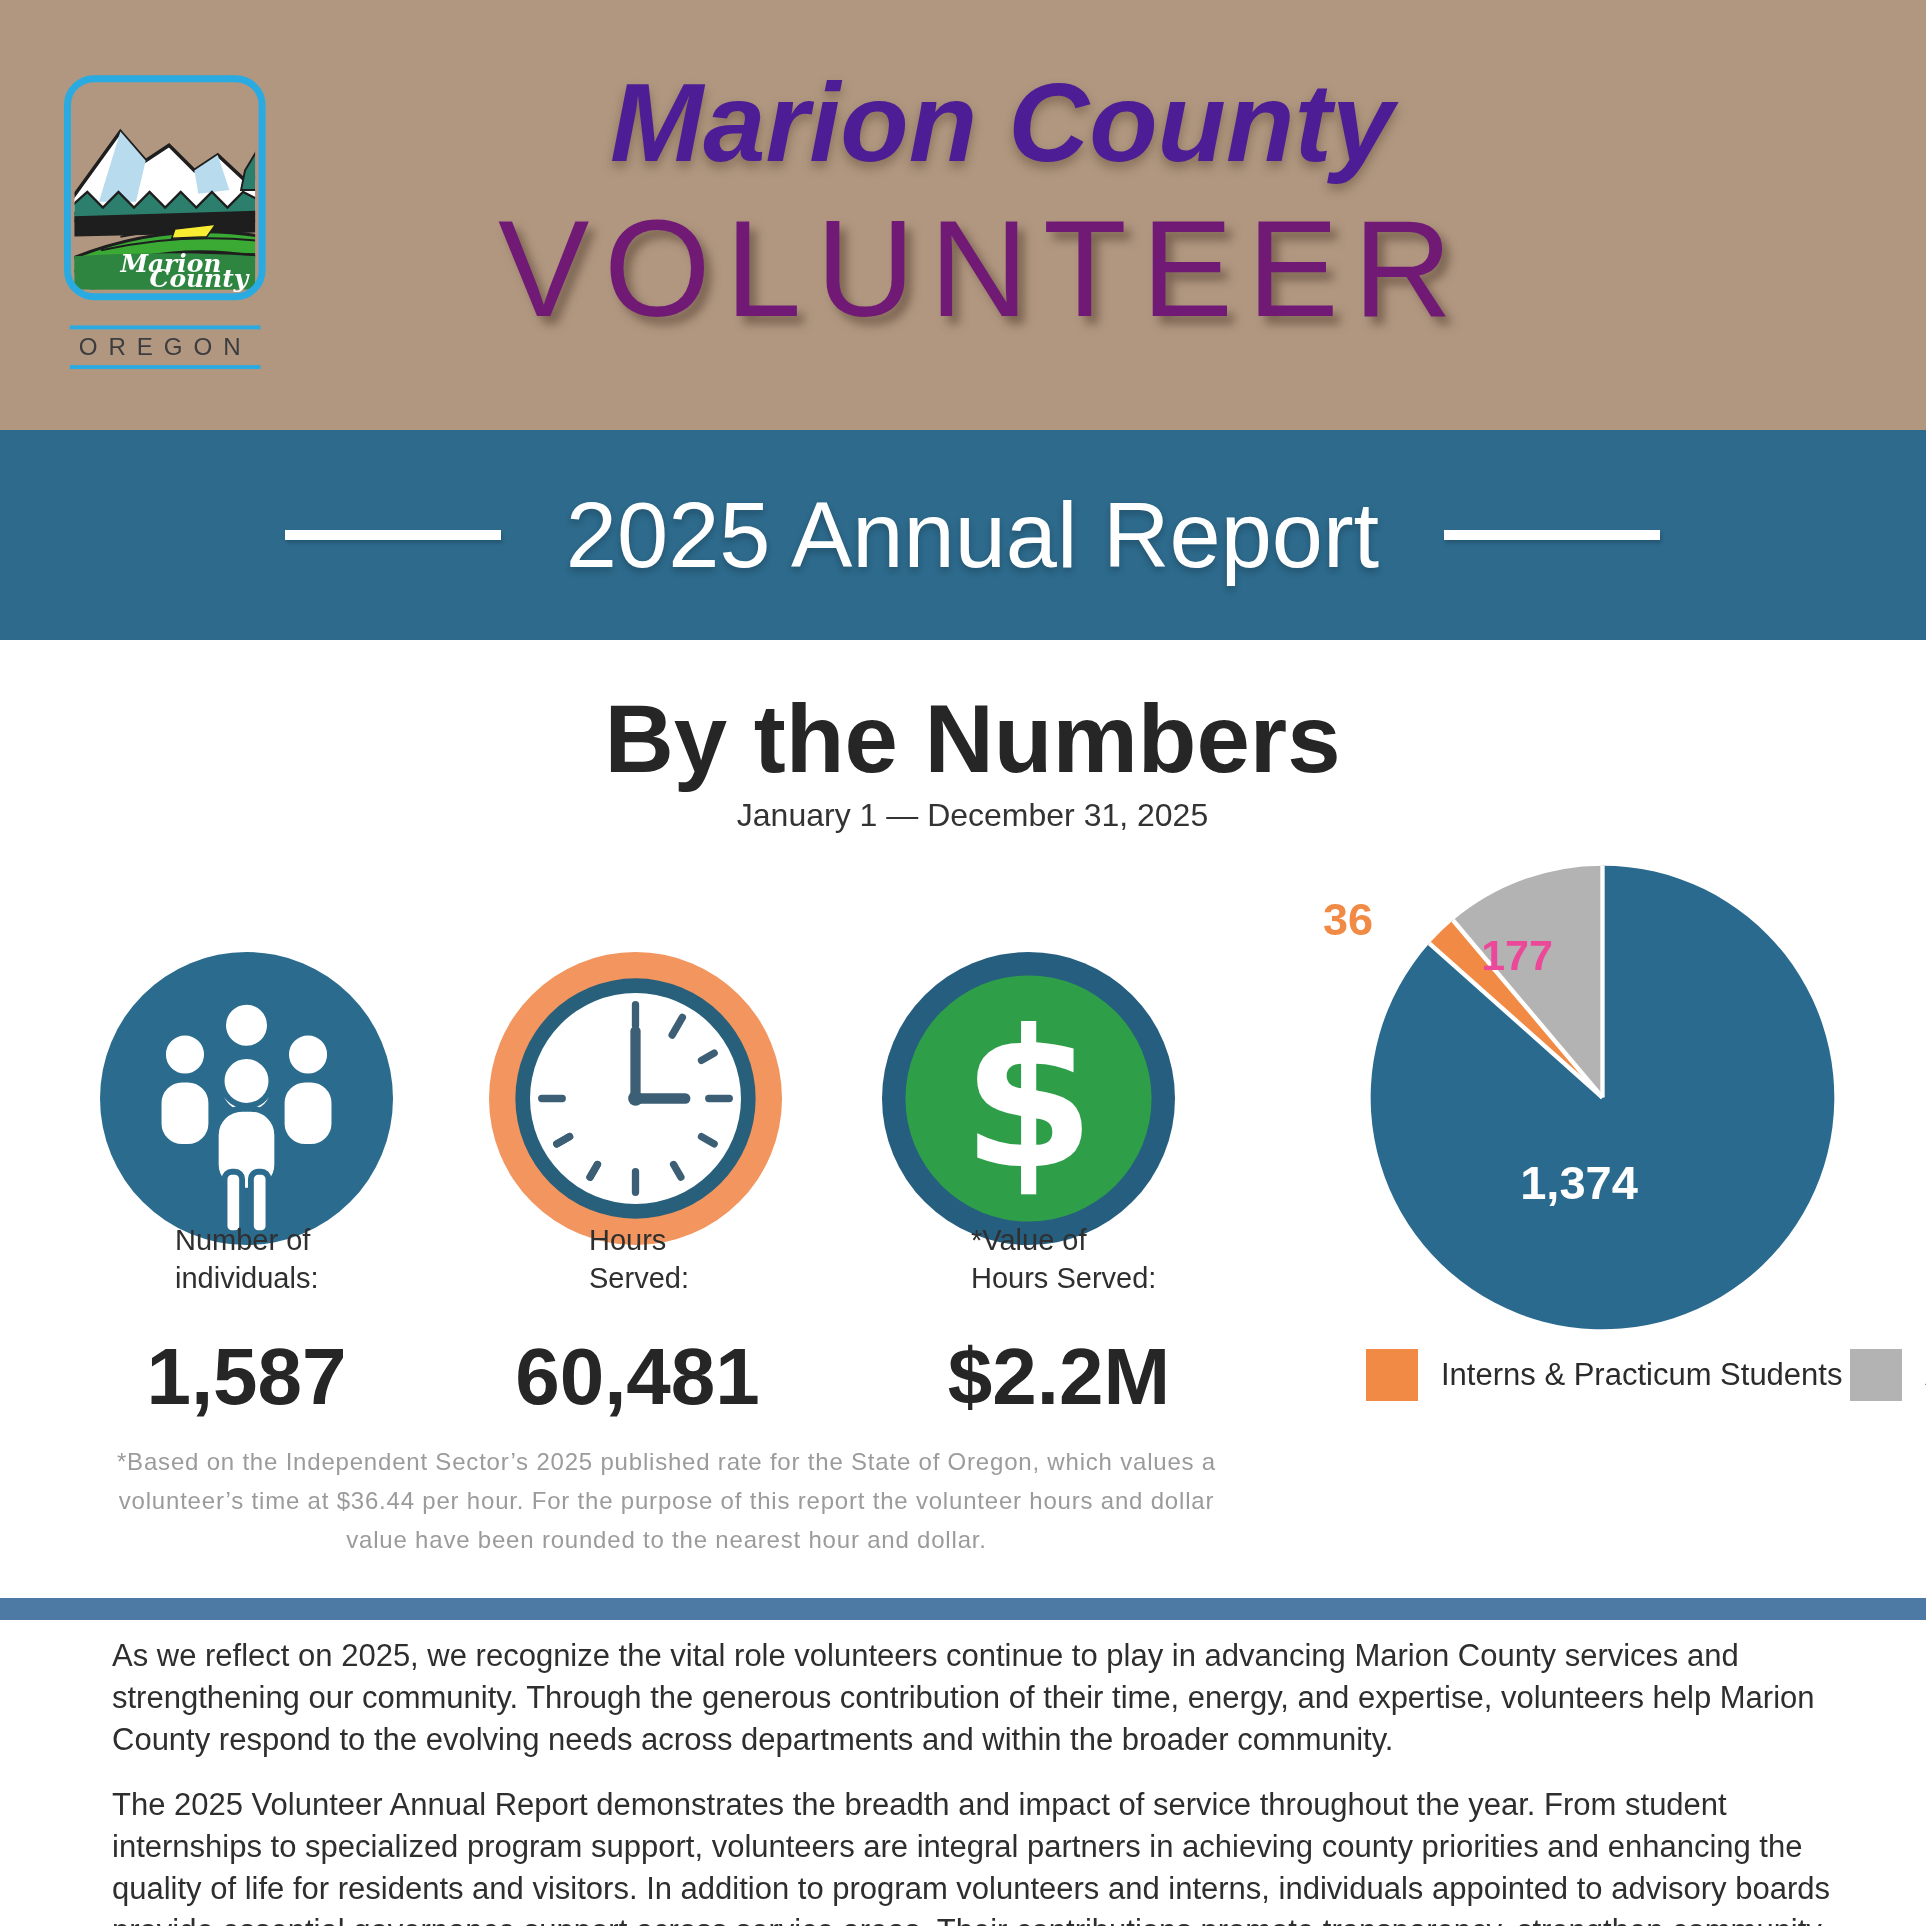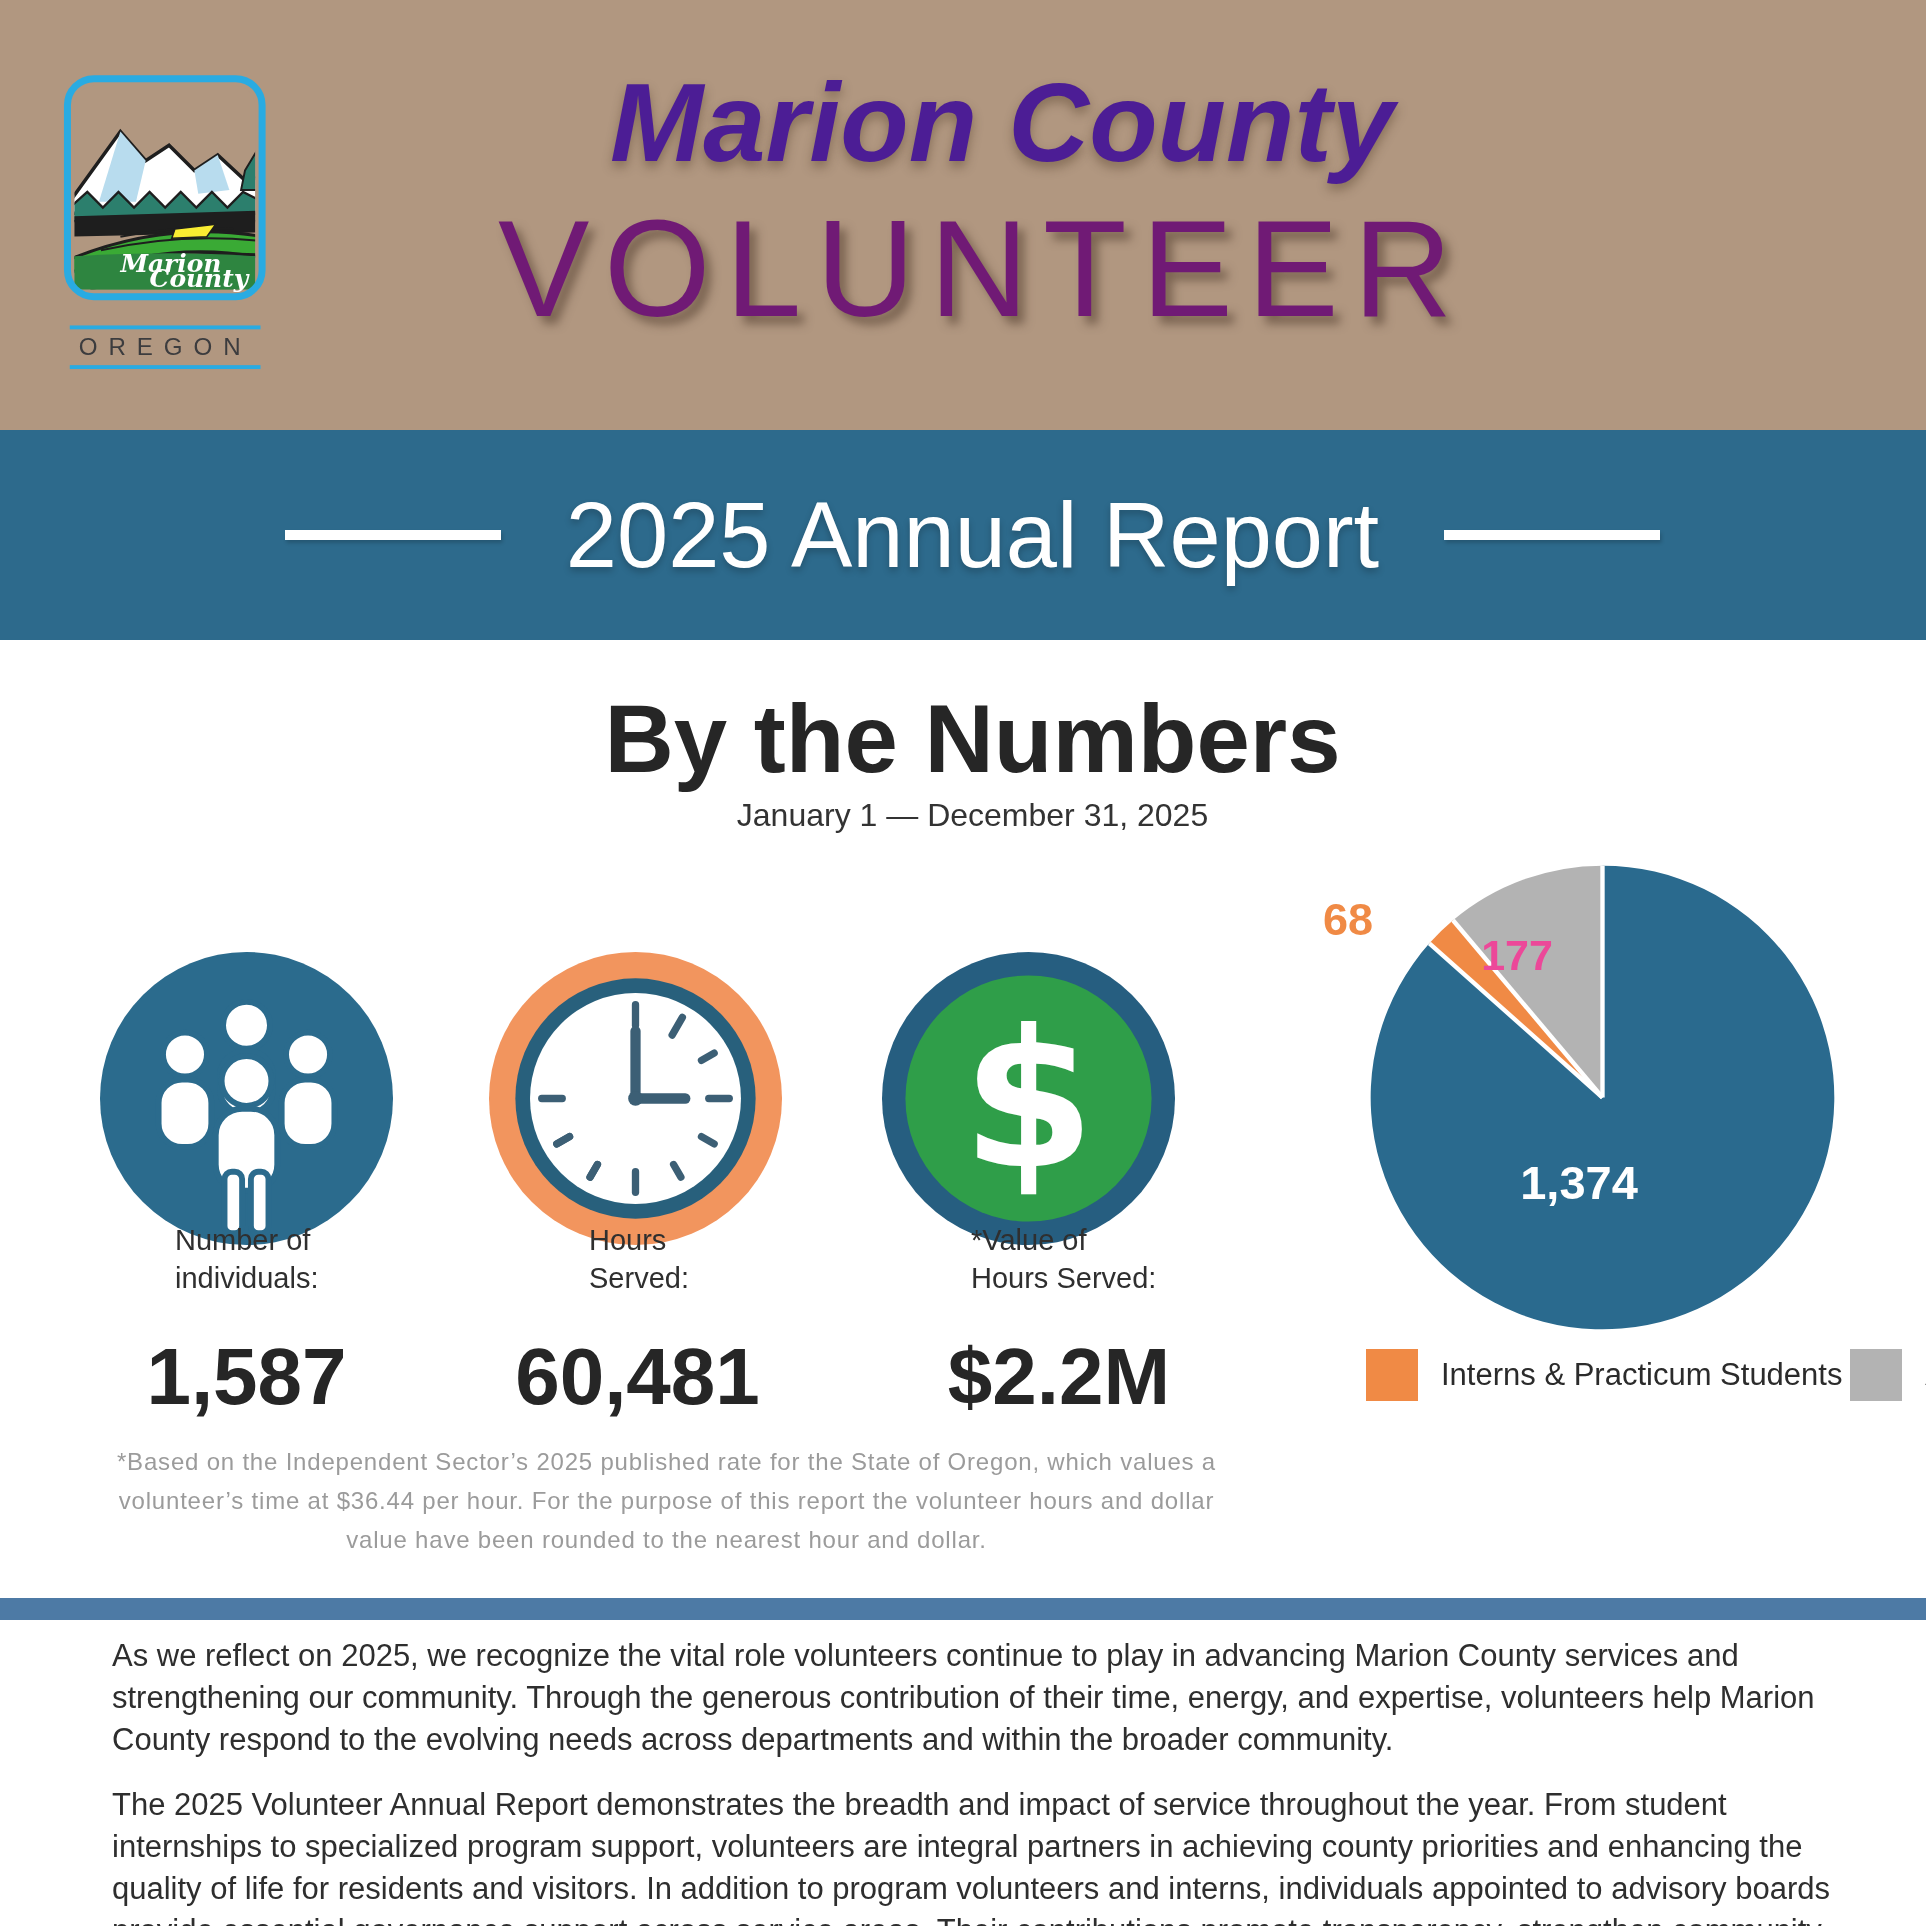--- a/index.html
+++ b/index.html
@@ -173,21 +173,21 @@
   <div class="pie-area">
     <svg id="pie-svg" class="pie-svg" viewBox="0 0 1000 1000">
         <path d="M 500 500 L 500.0 22.0 A 478 478 0 1 1 143.0 182.1 Z" fill="#2a6a8e"></path>
         <path d="M 500 500 L 143.0 182.1 A 478 478 0 0 1 191.8 134.6 Z" fill="#f08a45"></path>
         <path d="M 500 500 L 191.8 134.6 A 478 478 0 0 1 500.0 22.0 Z" fill="#b3b3b3"></path>
         <line x1="500" y1="500" x2="500.0" y2="22.0" stroke="#ffffff" stroke-width="9"></line>
         <line x1="500" y1="500" x2="143.0" y2="182.1" stroke="#ffffff" stroke-width="9"></line>
         <line x1="500" y1="500" x2="191.8" y2="134.6" stroke="#ffffff" stroke-width="9"></line>
       </svg>
     <div class="pie-label pie-label-main">1,374</div>
-    <div class="pie-label pie-label-orange">68</div>
+    <div class="pie-label pie-label-orange">36</div>
     <div class="pie-label pie-label-gray">177</div>
   </div>
 
   <div class="legend">
     <div class="legend-row">
       <div class="legend-swatch" style="background: rgb(240, 138, 69);"></div>
       <div class="legend-label">Interns &amp; Practicum Students</div>
     </div>
     <div class="legend-row">
       <div class="legend-swatch" style="background: rgb(179, 179, 179);"></div>

